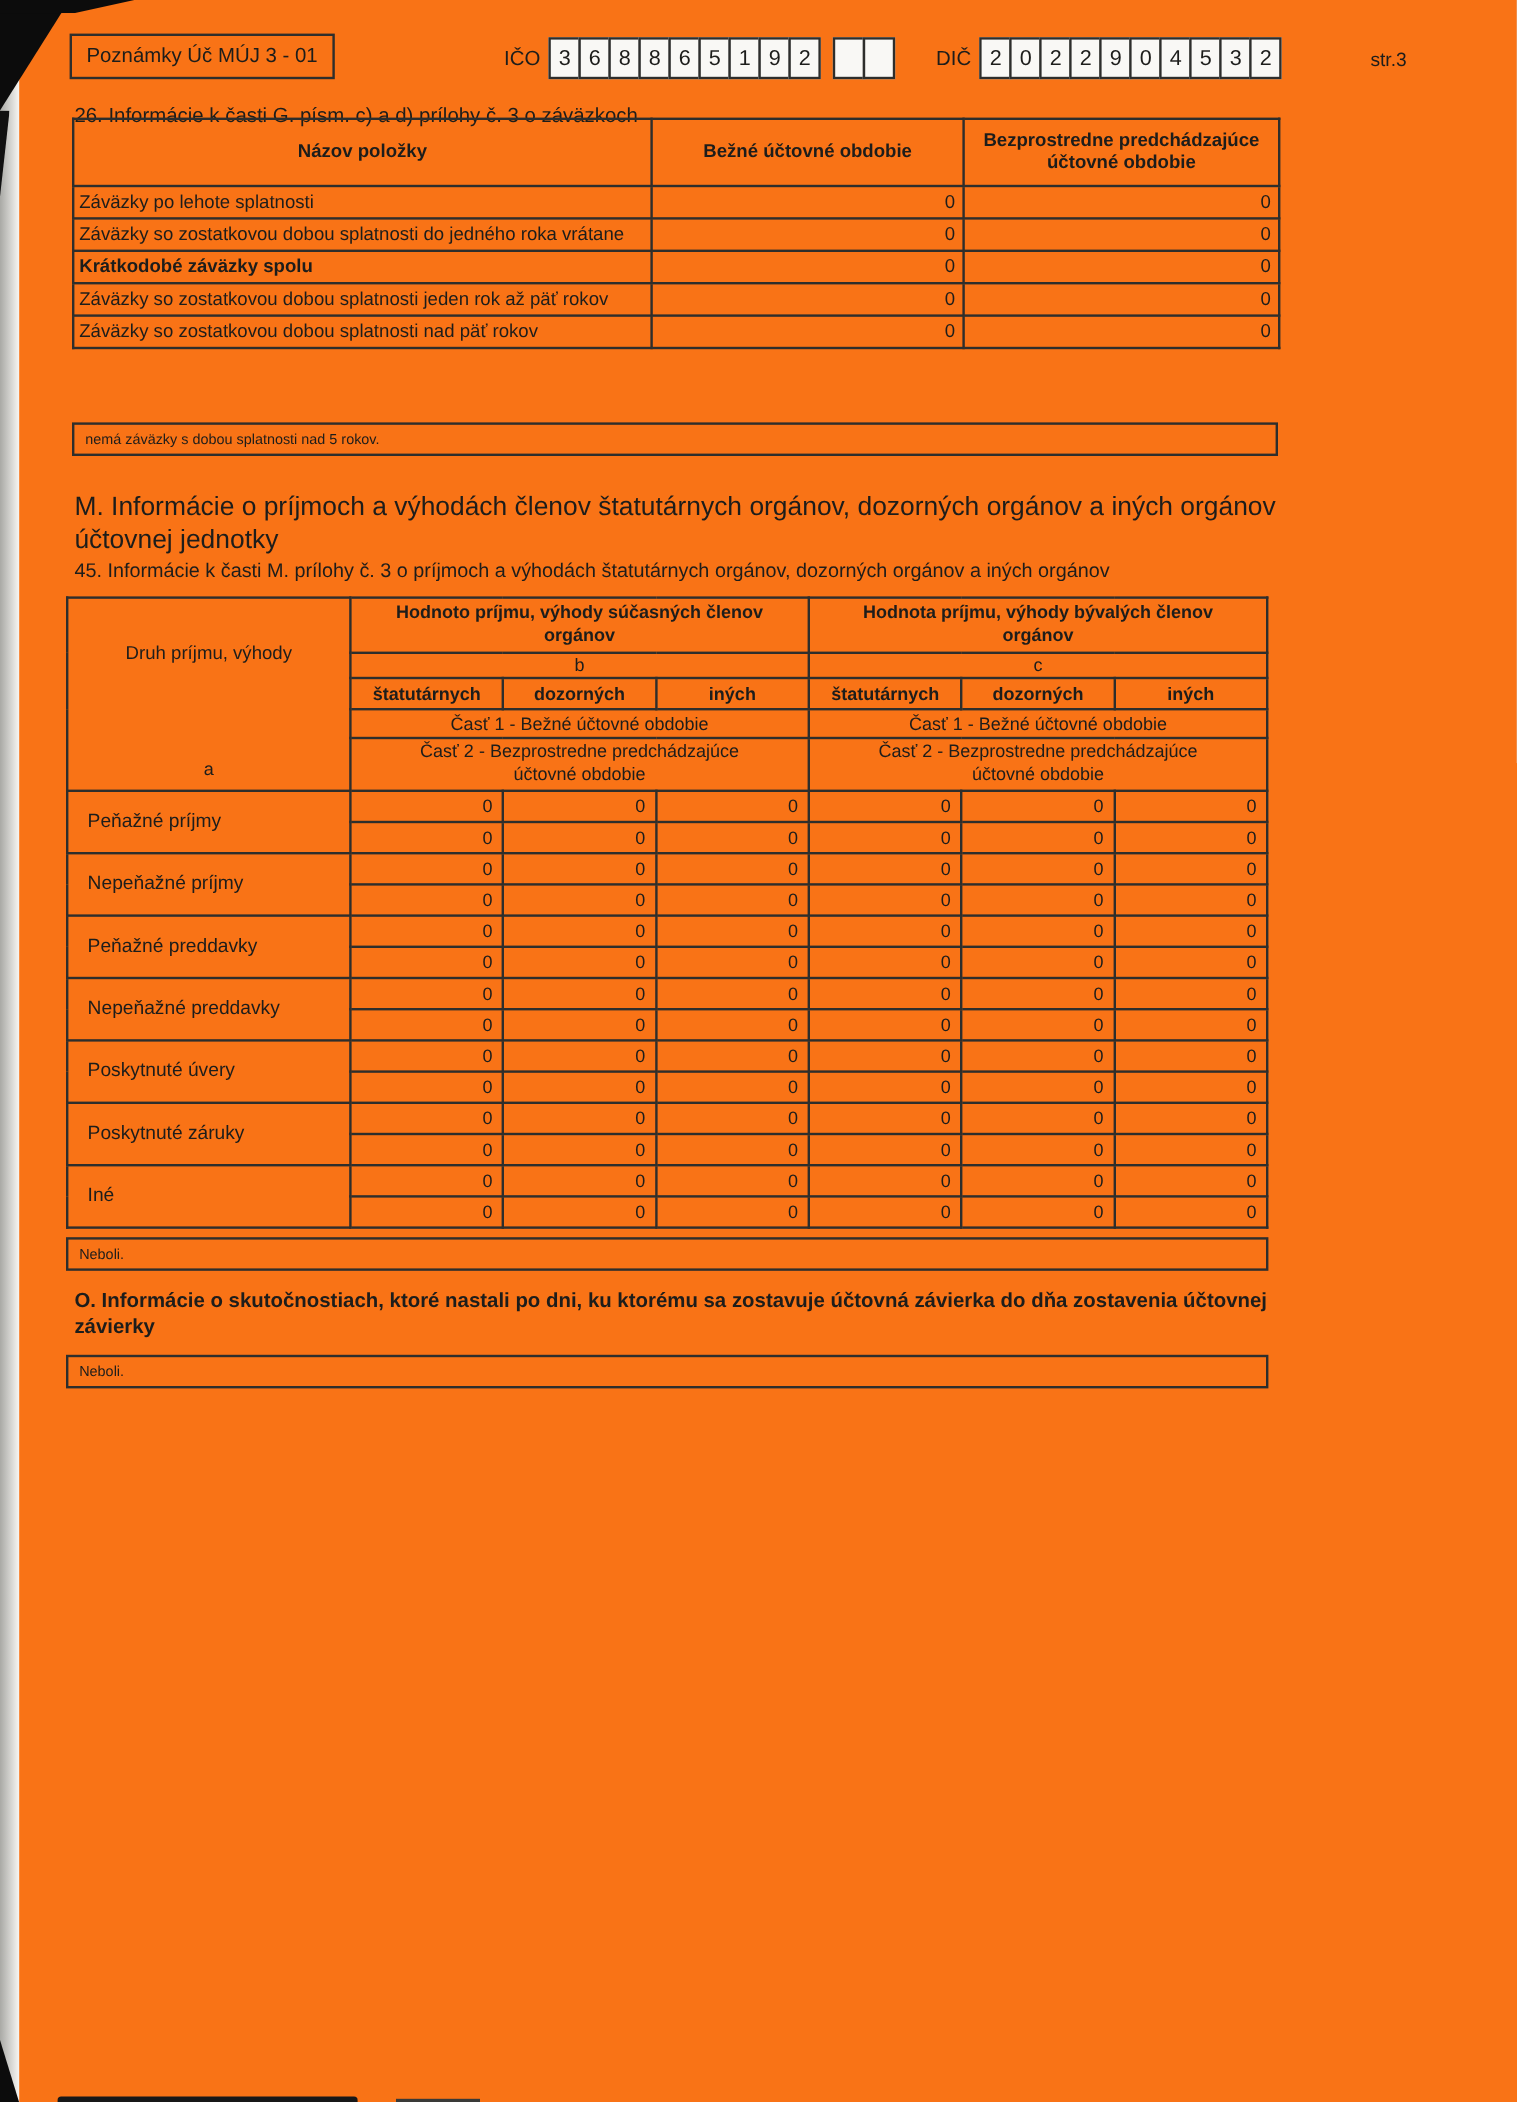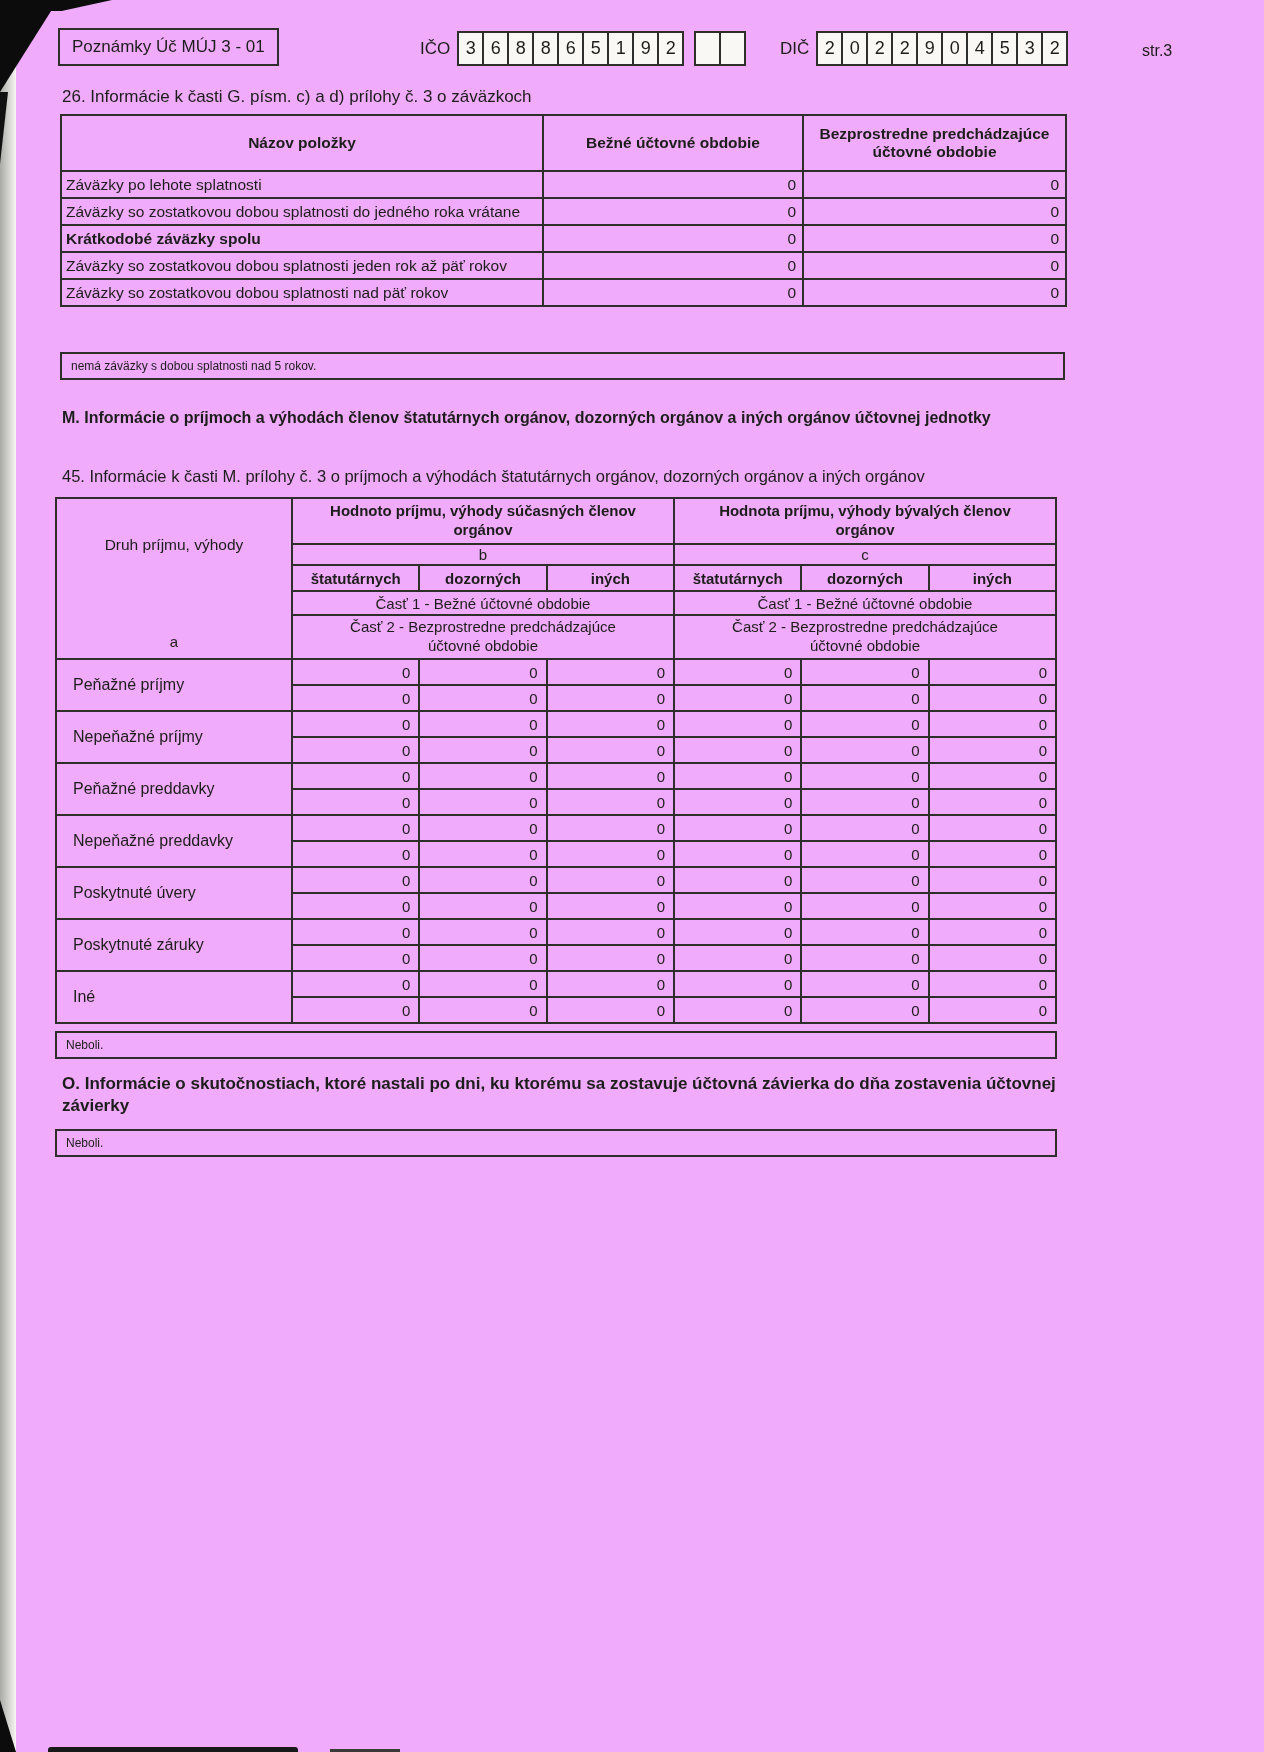--- a/index.html
+++ b/index.html
@@ -1,19 +1,19 @@
 <!DOCTYPE html>
 <html><head>
 <meta charset="utf-8">
 <style>
   * { box-sizing: border-box; }
   body { margin:0; background:#d8d8d6; }
   .page {
     position:relative; width:1264px; height:1752px;
-    background:#f0abfc; font-family:"Liberation Sans", sans-serif;
+    background:#f97316; font-family:"Liberation Sans", sans-serif;
     color:#1d1d1b; overflow:hidden;
   }
 
   
   .left-shade { position:absolute; left:0; top:0; width:16px; height:100%;
     background:linear-gradient(90deg,#a9a9a5,#f7f6f3); }
   .corner-tl { position:absolute; left:0; top:0; width:0; height:0;
     border-top:92px solid #0c0c0c; border-right:58px solid transparent; }
   .corner-tl2 { position:absolute; left:0; top:0; width:112px; height:11px;
     background:#0c0c0c; clip-path:polygon(0 0,100% 0,55% 100%,0 100%); }
@@ -35,34 +35,34 @@
   .digit-row { display:flex; }
   .digit-row.extra { margin-left:10px; }
   .digit-cell { width:27px; height:35px; border:2px solid #2e2e2c; margin-left:-2px;
     display:flex; align-items:center; justify-content:center; font-size:18px; background:#f9f8f5; }
   .digit-cell:first-child { margin-left:0; }
   .page-num { position:absolute; left:1116px; top:42px; font-size:16px;margin-left:26px; }
 
   
   .s26-title { position:absolute; left:62px; top:87px; font-size:17px; }
   table { border-collapse:collapse; table-layout:fixed; }
-  .t1 { position:absolute; left:60px; top:114px; width:1005px;border-radius:29px; }
+  .t1 { position:absolute; left:60px; top:98px; width:1005px;border-radius:29px; }
   .t1 col.c-label { width:482px; } .t1 col.c-val { width:260px; } .t1 col.c-val2 { width:263px; }
   .t1 th, .t1 td { border:2px solid #2e2e2c; }
   .t1-h { font-weight:bold; font-size:15.5px; text-align:center; height:56px; padding:2px 14px; }
   .t1 .t1-label { font-size:15.5px; padding:3px 4px; height:27px; font-weight:normal; }
   .t1 .t1-label.bold { font-weight:bold; }
   .t1 .t1-val { font-size:15.5px; text-align:right; padding-right:6px; }
 
   .note-box { position:absolute; border:2px solid #2e2e2c; font-size:12px; padding:5px 9px; }
   .note1 { left:60px; top:352px; width:1005px; }
 
   
-  .m-title { position:absolute; left:62px; top:408px; width:1015px; font-size:16px;
-    font-weight:bold; line-height:1.25; }
+  .m-title { position:absolute; left:62px; top:408px; width:1015px; font-size:22px;
+    font-weight:normal; line-height:1.25; }
   .m-sub { position:absolute; left:62px; top:467px; font-size:16.5px; }
 
   .t2 { position:absolute; left:55px; top:497px; width:1002px; }
   .t2 col.c2-label { width:236px; }
   .t2 td { border:2px solid #2e2e2c; font-size:15px; }
   .t2-cola { vertical-align:top; position:relative; }
   .cola-title { font-weight:normal; font-size:15.5px; text-align:center; margin-top:36px; }
   .cola-letter { position:absolute; bottom:8px; left:0; right:0; text-align:center; font-size:15px; }
   .t2-group { font-weight:bold; font-size:15.5px; text-align:center; height:46px;
     padding:2px 30px; line-height:1.25; }

